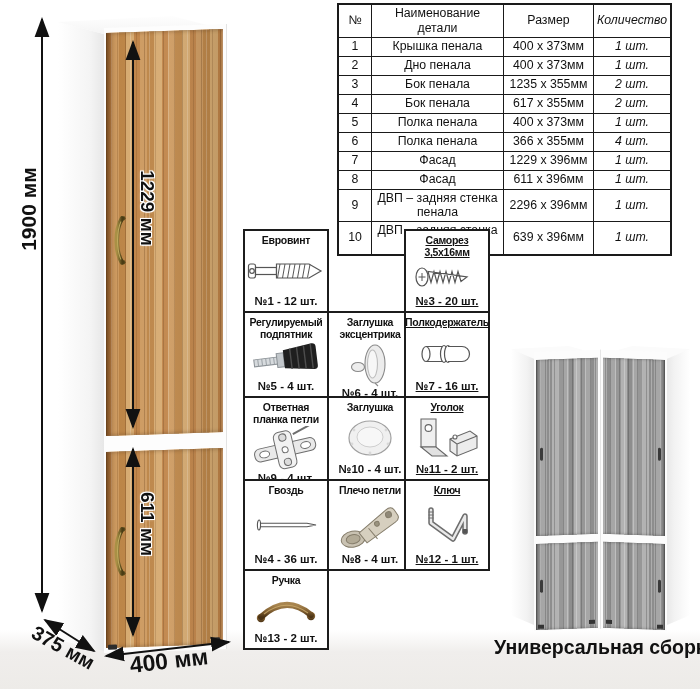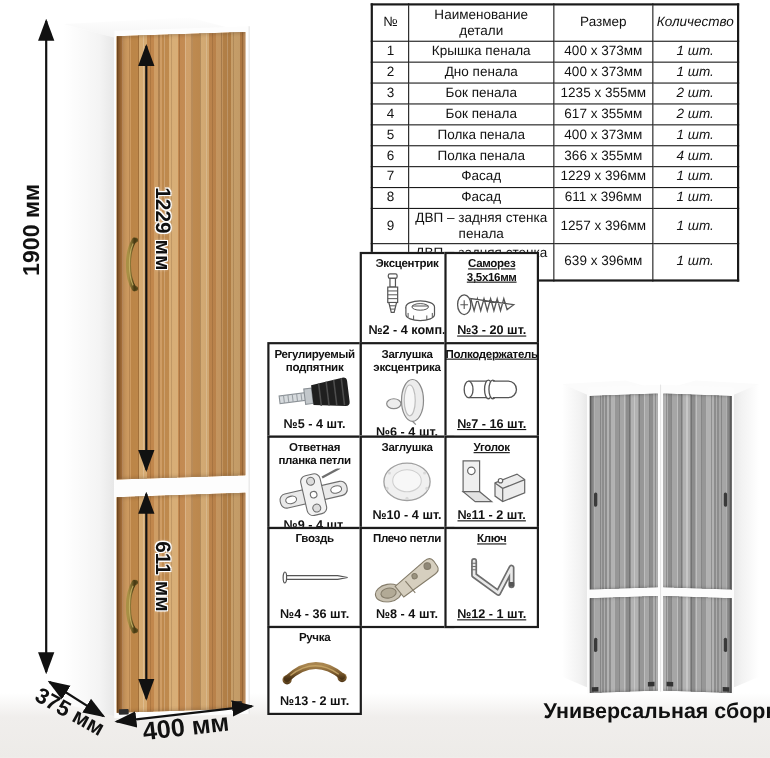--- a/index.html
+++ b/index.html
@@ -196,54 +196,48 @@
         </tr>
       <tr>
           <td class="c-num">8</td>
           <td class="c-name">Фасад</td>
           <td class="c-size">611 х 396мм</td>
           <td class="c-qty">1 шт.</td>
         </tr>
       <tr>
           <td class="c-num">9</td>
           <td class="c-name">ДВП – задняя стенка пенала</td>
-          <td class="c-size">1257 х 396мм</td>
+          <td class="c-size">2296 х 396мм</td>
           <td class="c-qty">1 шт.</td>
         </tr>
       <tr>
           <td class="c-num">10</td>
           <td class="c-name">ДВП – задняя стенка пенала</td>
           <td class="c-size">639 х 396мм</td>
           <td class="c-qty">1 шт.</td>
         </tr>
     </tbody>
   </table>
 
-
-  <div class="hw-cell col2 row1">
-    <div class="hw-title">Эксцентрик</div>
-    <div class="hw-art">
-        <svg width="60" height="46" viewBox="0 0 60 46">
-      <g stroke="#555" fill="#fff" stroke-width="1.1">
-        <rect x="13" y="1" width="8" height="4" rx="1.5"></rect>
-        <rect x="14.5" y="5" width="5" height="8"></rect>
-        <rect x="12.5" y="13" width="9" height="14"></rect>
-        <path d="M12.5,16.5 h9 M12.5,20 h9 M12.5,23.5 h9" fill="none" stroke-width=".9"></path>
-        <path d="M13.5,27 h7 l-2.2,9 h-2.6 z"></path>
-        <path d="M14.2,30 h5.6 M14.8,33 h4.4" fill="none" stroke-width=".9"></path>
-        <ellipse cx="42" cy="31" rx="13" ry="5.5"></ellipse>
-        <path d="M29,31 v7 a13,5.5 0 0 0 26,0 v-7" fill="#fff"></path>
-        <ellipse cx="42" cy="31" rx="7.5" ry="3" fill="none" stroke-width=".9"></ellipse>
-        <path d="M34.5,30.2 h15" fill="none" stroke-width="1"></path>
-        <path d="M31,36.5 v4 M36,38.8 v4 M48,38.8 v4 M53,36.5 v4" fill="none" stroke-width=".9"></path>
-      </g>
-        </svg>
-      </div>
-    <div class="hw-qty">№2 - 4 комп.</div>
-  </div>
+  <div class="hw-cell col1 row1">
+    <div class="hw-title">Евровинт</div>
+    <div class="hw-art">
+        <svg width="78" height="28" viewBox="0 0 78 28">
+      <g stroke="#555" fill="#fff" stroke-width="1.2">
+        <rect x="1.5" y="7" width="7" height="14" rx="2"></rect>
+            <circle cx="5" cy="14" r="2.3" fill="none"></circle>
+        <rect x="8.5" y="10.5" width="21" height="7"></rect>
+        <path d="M29.5,7 H62 L74,14 L62,21 H29.5 z"></path>
+        <path d="M33,7 l-2.5,14 M38,7 l-2.5,14 M43,7 l-2.5,14 M48,7 l-2.5,14 M53,7 l-2.5,14 M58,7 l-2.5,14 M63,7.5 l-2.5,13" fill="none" stroke-width="1"></path>
+      </g>
+        </svg>
+      </div>
+    <div class="hw-qty">№1 - 12 шт.</div>
+  </div>
+
 
   <div class="hw-cell col3 row1">
     <div class="hw-title">Саморез 3,5х16мм</div>
     <div class="hw-art">
         <svg width="66" height="28" viewBox="0 0 66 28">
       <g stroke="#555" fill="#fff" stroke-width="1.2">
         <ellipse cx="8" cy="14" rx="6" ry="9"></ellipse>
         <path d="M4.5,14 h7 M8,10 v8" fill="none" stroke-width="1"></path>
         <path d="M14,8.5 l3,11 3,-11 3,11 3,-11 3,11 3,-11 3,11 3,-11 3,11 3,-11 3,10 6,-4.5 z" fill="#fff"></path>
       </g>

